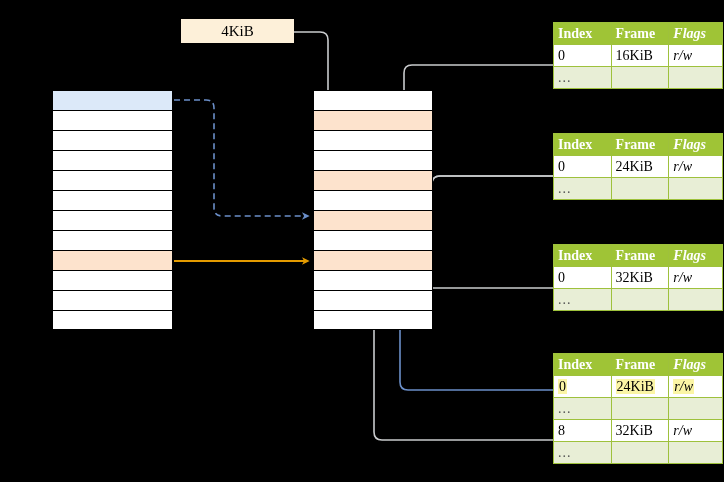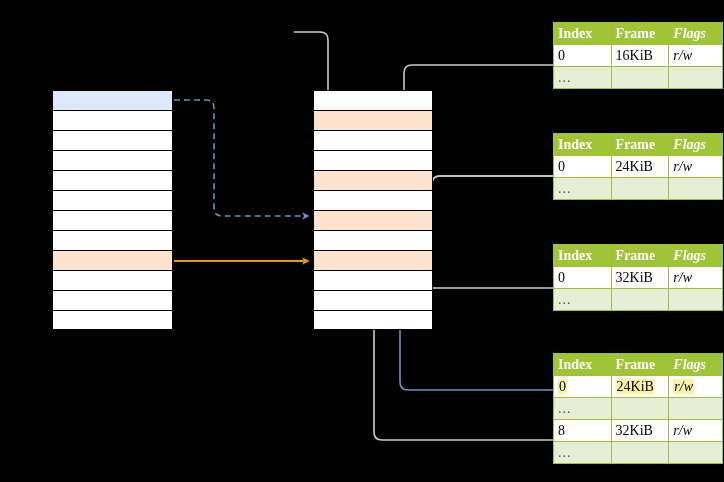--- a/index.html
+++ b/index.html
@@ -140,20 +140,21 @@
 
     <g>
       <path d="M174,100 L206,100 Q214,100 214,108 L214,208 Q214,216 222,216 L306,216" fill="none" stroke="#6b8fc9" stroke-width="1.6" stroke-dasharray="6 4" marker-end="url(#ahBlue)"></path>
     </g>
 
     <g>
       <path d="M174,261 L306,261" fill="none" stroke="#e49b00" stroke-width="2" marker-end="url(#ahOrange)"></path>
     </g>
   </svg>
 
+  <div class="size-label" style="left:181px; top:19px; width:113px; height:24px;">4KiB</div>
 
   <div class="mem-col" style="left:52px; top:90px; width:121px;">
       <div class="mem-cell fill-blue"></div>
       <div class="mem-cell"></div>
       <div class="mem-cell"></div>
       <div class="mem-cell"></div>
       <div class="mem-cell"></div>
       <div class="mem-cell"></div>
       <div class="mem-cell"></div>
       <div class="mem-cell"></div>

